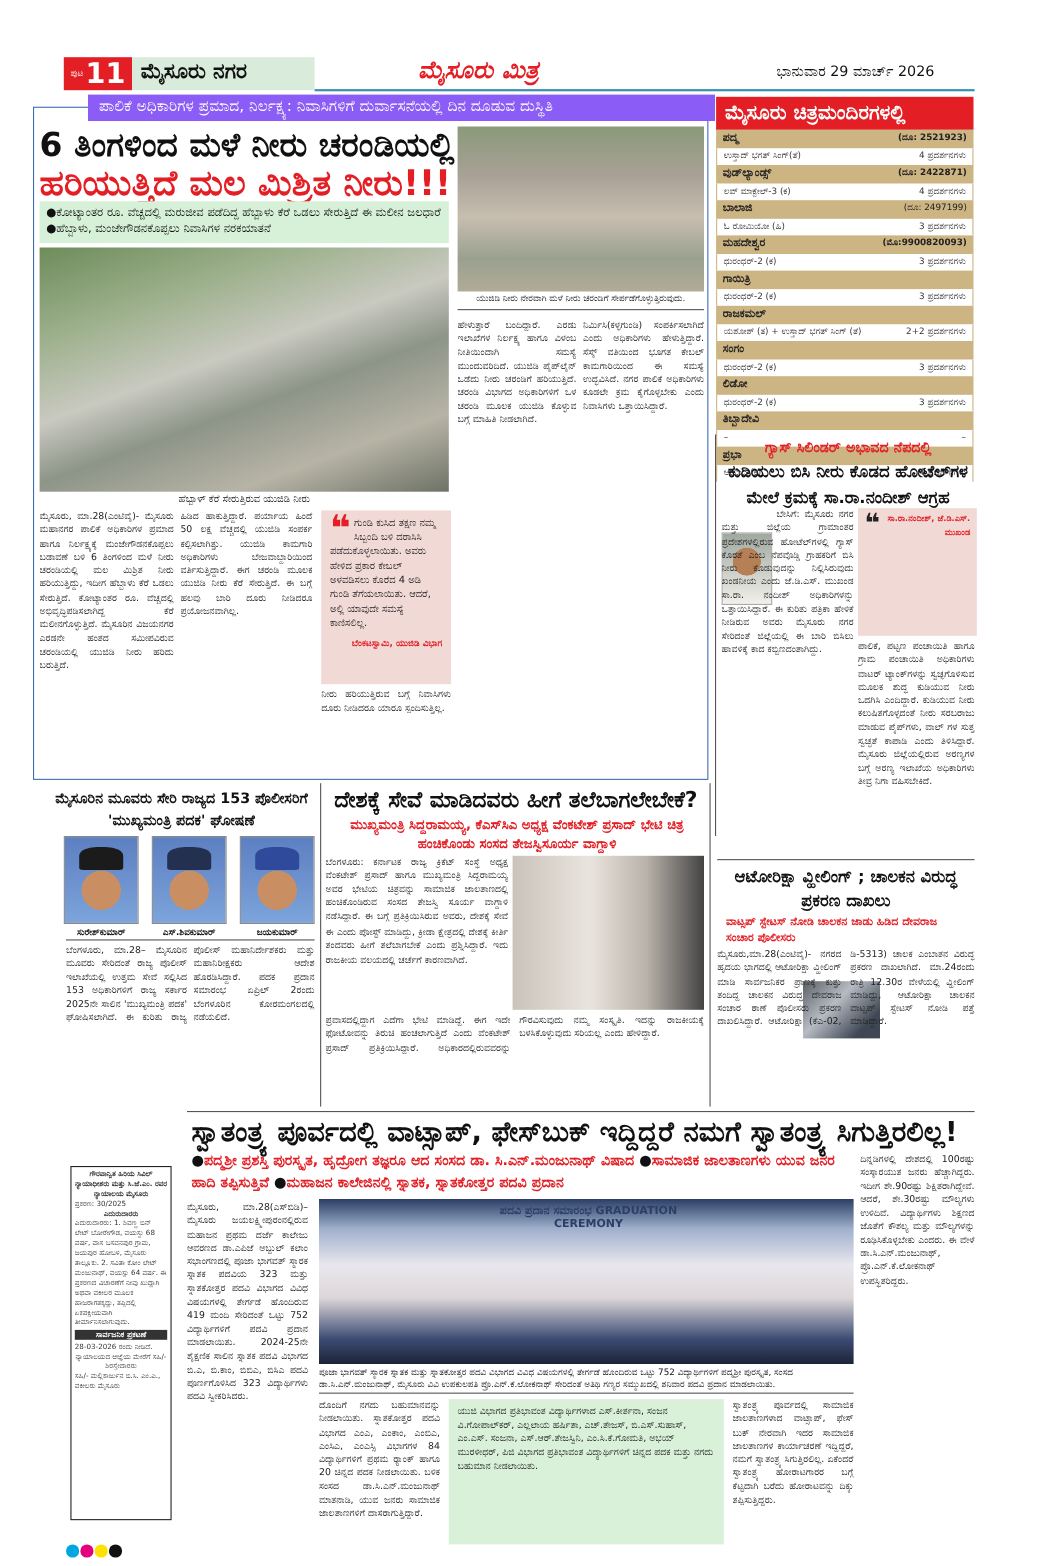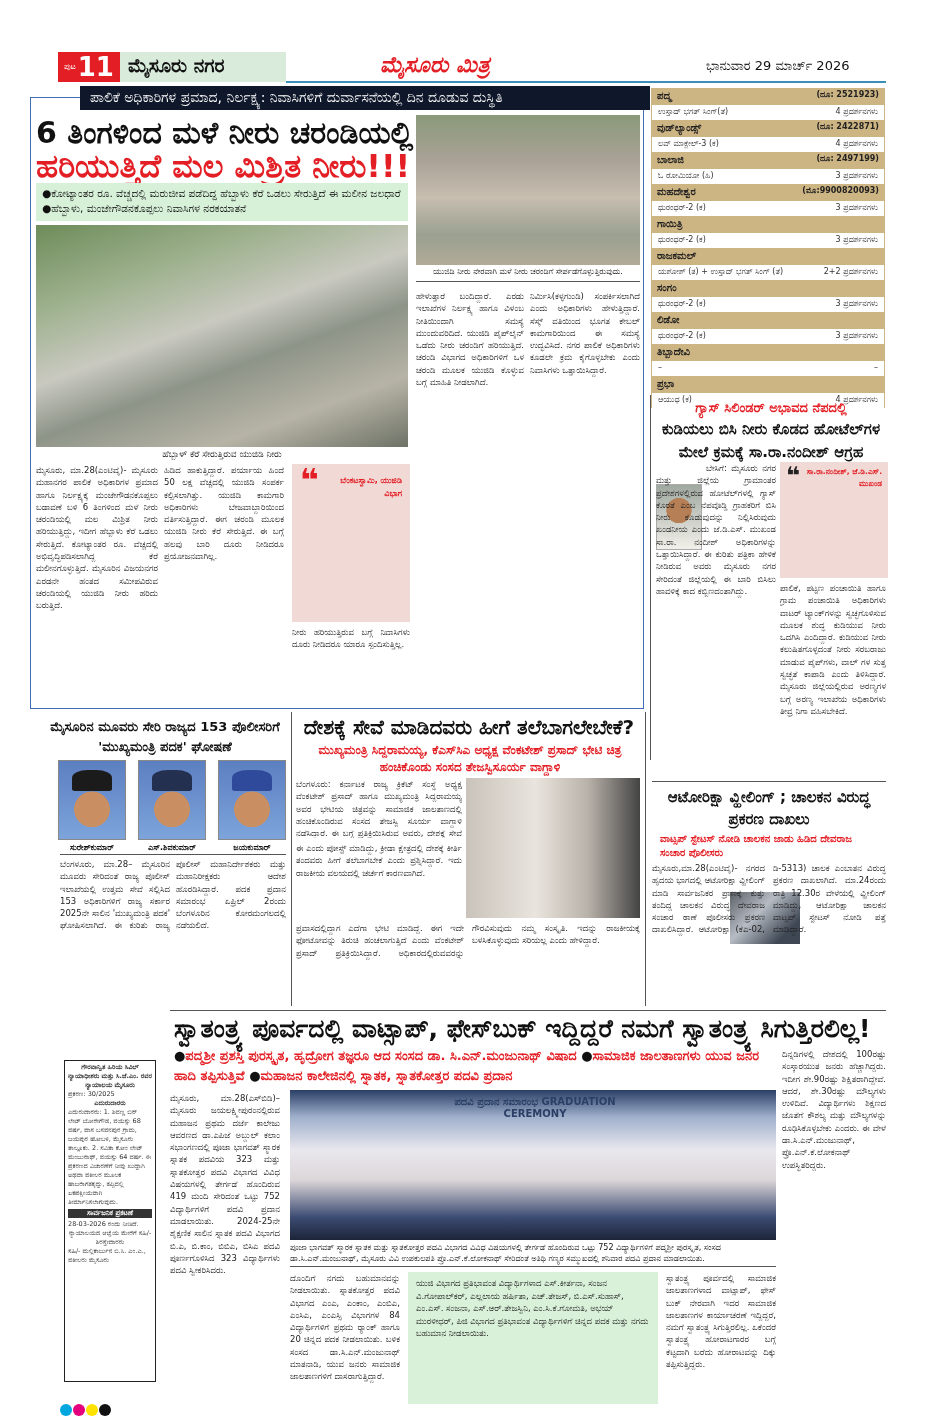--- a/index.html
+++ b/index.html
@@ -5,21 +5,21 @@
 *{box-sizing:border-box;margin:0;padding:0}
 body{width:945px;height:1424px;background:#fff;font-family:"DejaVu Sans",sans-serif;color:#222;position:relative;overflow:hidden}
 .abs{position:absolute}
 .page-badge{left:58px;top:52px;width:62px;height:30px;background:#e31e24;color:#fff;display:flex;align-items:center;justify-content:center;gap:2px}
 .page-badge .lbl{font-size:8px}
 .page-badge .num{font-size:26px;font-weight:bold}
 .section-name{left:120px;top:52px;width:166px;height:30px;background:#d9ecdc;font-size:19px;font-weight:bold;padding:2px 8px;color:#111}
 .paper-name{left:380px;top:52px;font-size:22px;font-weight:bold;color:#e31e24;font-style:italic}
 .date{left:706px;top:58px;font-size:13px;color:#111}
 .rule-top{left:286px;top:81px;width:600px;height:2px;background:#3a8fb7}
-.banner{left:80px;top:86px;width:570px;height:24px;background:#0f172a;color:#fff;font-size:14px;padding:3px 10px;white-space:nowrap;overflow:hidden}
+.banner{left:80px;top:86px;width:570px;height:24px;background:#8b5cf6;color:#fff;font-size:14px;padding:3px 10px;white-space:nowrap;overflow:hidden}
 .boxline{border:1px solid #333}
 .h1a{left:36px;top:115px;font-size:30px;font-weight:bold;color:#111;white-space:nowrap}
 .h1b{left:36px;top:147px;font-size:32px;font-weight:bold;color:#e31e24;white-space:nowrap}
 .sub-green{left:36px;top:183px;width:372px;height:38px;background:#d7f0d8;font-size:10.5px;padding:3px 6px;line-height:15px;color:#111}
 .photo{background:linear-gradient(160deg,#6e8c5a 0%,#9fb28f 25%,#c9c9c0 45%,#8d9488 60%,#b7b4a6 80%,#6d7266 100%)}
 .photo2{background:linear-gradient(180deg,#8a9a7a 0%,#a9a196 30%,#c7beb0 55%,#9aa08f 80%,#b2ab98 100%)}
 .caption{font-size:9px;text-align:center;color:#111}
 .col{font-size:8.5px;line-height:12.3px;color:#222;text-align:justify;overflow:hidden}
 .quote-box{background:#f1d9d6;font-size:9px;line-height:13px;padding:6px 8px;color:#222}
 .quote-mark{color:#e31e24;font-size:32px;font-weight:bold;line-height:20px;float:left;margin-right:3px}
@@ -66,47 +66,49 @@
 <div class="abs caption" style="left:36px;top:449px;width:372px">ಹೆಬ್ಬಾಳ್ ಕೆರೆ ಸೇರುತ್ತಿರುವ ಯುಜಿಡಿ ನೀರು</div>
 
 <div class="abs photo2" style="left:416px;top:115px;width:224px;height:150px"></div>
 <div class="abs caption" style="left:416px;top:267px;width:224px;font-size:8px">ಯುಜಿಡಿ ನೀರು ನೇರವಾಗಿ ಮಳೆ ನೀರು ಚರಂಡಿಗೆ ಸೇರ್ಪಡೆಗೊಳ್ಳುತ್ತಿರುವುದು.</div>
 <div class="abs hline" style="left:416px;top:281px;width:224px"></div>
 
 <div class="abs col" style="left:36px;top:464px;width:122px;height:240px">ಮೈಸೂರು, ಮಾ.28(ಎಂಟಿವೈ)- ಮೈಸೂರು ಮಹಾನಗರ ಪಾಲಿಕೆ ಅಧಿಕಾರಿಗಳ ಪ್ರಮಾದ ಹಾಗೂ ನಿರ್ಲಕ್ಷ್ಯಕ್ಕೆ ಮಂಜೇಗೌಡನಕೊಪ್ಪಲು ಬಡಾವಣೆ ಬಳಿ 6 ತಿಂಗಳಿಂದ ಮಳೆ ನೀರು ಚರಂಡಿಯಲ್ಲಿ ಮಲ ಮಿಶ್ರಿತ ನೀರು ಹರಿಯುತ್ತಿದ್ದು, ಇದೀಗ ಹೆಬ್ಬಾಳು ಕೆರೆ ಒಡಲು ಸೇರುತ್ತಿದೆ. ಕೋಟ್ಯಾಂತರ ರೂ. ವೆಚ್ಚದಲ್ಲಿ ಅಭಿವೃದ್ಧಿಪಡಿಸಲಾಗಿದ್ದ ಕೆರೆ ಮಲೀನಗೊಳ್ಳುತ್ತಿದೆ. ಮೈಸೂರಿನ ವಿಜಯನಗರ ಎರಡನೇ ಹಂತದ ಸಮೀಪವಿರುವ ಚರಂಡಿಯಲ್ಲಿ ಯುಜಿಡಿ ನೀರು ಹರಿದು ಬರುತ್ತಿದೆ.</div>
 <div class="abs col" style="left:164px;top:464px;width:120px;height:240px">ಹಿಡಿದ ಹಾಕುತ್ತಿದ್ದಾರೆ. ಪರ್ಯಾಯ ಹಿಂದೆ 50 ಲಕ್ಷ ವೆಚ್ಚದಲ್ಲಿ ಯುಜಿಡಿ ಸಂಪರ್ಕ ಕಲ್ಪಿಸಲಾಗಿತ್ತು. ಯುಜಿಡಿ ಕಾಮಗಾರಿ ಅಧಿಕಾರಿಗಳು ಬೇಜವಾಬ್ದಾರಿಯಿಂದ ವರ್ತಿಸುತ್ತಿದ್ದಾರೆ. ಈಗ ಚರಂಡಿ ಮೂಲಕ ಯುಜಿಡಿ ನೀರು ಕೆರೆ ಸೇರುತ್ತಿದೆ. ಈ ಬಗ್ಗೆ ಹಲವು ಬಾರಿ ದೂರು ನೀಡಿದರೂ ಪ್ರಯೋಜನವಾಗಿಲ್ಲ.</div>
 <div class="abs quote-box" style="left:292px;top:464px;width:118px;height:158px">
   <span class="quote-mark">❝</span>
+  <span>ಗುಂಡಿ ಕುಸಿದ ತಕ್ಷಣ ನಮ್ಮ ಸಿಬ್ಬಂದಿ ಬಳಿ ದರಾಸಿಸಿ ಪಡೆದುಕೊಳ್ಳಲಾಯಿತು. ಅವರು ಹೇಳಿದ ಪ್ರಕಾರ ಕೇಬಲ್ ಅಳವಡಿಸಲು ಕೊರೆದ 4 ಅಡಿ ಗುಂಡಿ ತೆಗೆಯಲಾಯಿತು. ಆದರೆ, ಅಲ್ಲಿ ಯಾವುದೇ ಸಮಸ್ಯೆ ಕಾಣಿಸಲಿಲ್ಲ.</span>
   <div style="color:#e31e24;font-weight:bold;text-align:right;margin-top:4px;font-size:8px">ಬೆಂಕಟಸ್ವಾಮಿ, ಯುಜಿಡಿ ವಿಭಾಗ</div>
 </div>
 <div class="abs col" style="left:292px;top:626px;width:118px;height:78px">ನೀರು ಹರಿಯುತ್ತಿರುವ ಬಗ್ಗೆ ನಿವಾಸಿಗಳು ದೂರು ನೀಡಿದರೂ ಯಾರೂ ಸ್ಪಂದಿಸುತ್ತಿಲ್ಲ.</div>
 <div class="abs col" style="left:416px;top:290px;width:108px;height:414px">ಹೇಳುತ್ತಾರೆ ಬಂದಿದ್ದಾರೆ. ಎರಡು ಇಲಾಖೆಗಳ ನಿರ್ಲಕ್ಷ್ಯ ಹಾಗೂ ವಿಳಂಬ ನೀತಿಯಿಂದಾಗಿ ಸಮಸ್ಯೆ ಮುಂದುವರಿದಿದೆ. ಯುಜಿಡಿ ಪೈಪ್‌ಲೈನ್ ಒಡೆದು ನೀರು ಚರಂಡಿಗೆ ಹರಿಯುತ್ತಿದೆ. ಚರಂಡಿ ವಿಭಾಗದ ಅಧಿಕಾರಿಗಳಿಗೆ ಒಳ ಚರಂಡಿ ಮೂಲಕ ಯುಜಿಡಿ ಕೊಳ್ಳುವ ಬಗ್ಗೆ ಮಾಹಿತಿ ನೀಡಲಾಗಿದೆ.</div>
 <div class="abs col" style="left:530px;top:290px;width:110px;height:414px">ನಿರ್ಮಿಸಿ(ಕಳ್ಳಗುಂಡಿ) ಸಂಪರ್ಕಿಸಲಾಗಿದೆ ಎಂದು ಅಧಿಕಾರಿಗಳು ಹೇಳುತ್ತಿದ್ದಾರೆ. ಸೆಸ್ಕ್ ವತಿಯಿಂದ ಭೂಗತ ಕೇಬಲ್ ಕಾಮಗಾರಿಯಿಂದ ಈ ಸಮಸ್ಯೆ ಉದ್ಭವಿಸಿದೆ. ನಗರ ಪಾಲಿಕೆ ಅಧಿಕಾರಿಗಳು ಕೂಡಲೇ ಕ್ರಮ ಕೈಗೊಳ್ಳಬೇಕು ಎಂದು ನಿವಾಸಿಗಳು ಒತ್ತಾಯಿಸಿದ್ದಾರೆ.</div>
 
 <div class="abs theatre">
+  <div class="th-title">ಮೈಸೂರು ಚಿತ್ರಮಂದಿರಗಳಲ್ಲಿ</div>
   <div id="theatre-rows">
       <div class="th-name">
         <span>ಪದ್ಮ</span>
         <span style="font-size:8px;font-weight:bold">(ದೂ: 2521923)</span>
       </div>
       <div class="th-show">
         <span>ಉಸ್ತಾದ್ ಭಗತ್ ಸಿಂಗ್(ತೆ)</span>
         <span>4 ಪ್ರದರ್ಶನಗಳು</span>
       </div>
       <div class="th-name">
         <span>ವುಡ್‌ಲ್ಯಾಂಡ್ಸ್</span>
         <span style="font-size:8px;font-weight:bold">(ದೂ: 2422871)</span>
       </div>
       <div class="th-show">
         <span>ಲವ್ ಮಾಕ್ಟೇಲ್-3 (ಕ)</span>
         <span>4 ಪ್ರದರ್ಶನಗಳು</span>
       </div>
       <div class="th-name">
         <span>ಬಾಲಾಜಿ</span>
-        <span style="font-size:8px;font-weight:bold">(ದೂ: 2497199)</span>
+        <span style="font-size:8px;font-weight:normal">(ದೂ: 2497199)</span>
       </div>
       <div class="th-show">
         <span>ಓ ರೋಮಿಯೋ (ಹಿ)</span>
         <span>3 ಪ್ರದರ್ಶನಗಳು</span>
       </div>
       <div class="th-name">
         <span>ಮಹದೇಶ್ವರ</span>
         <span style="font-size:8px;font-weight:bold">(ಮೊ:9900820093)</span>
       </div>
       <div class="th-show">

